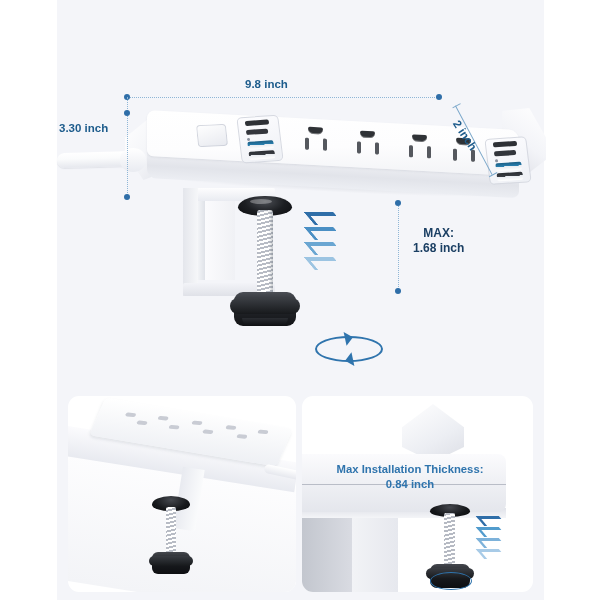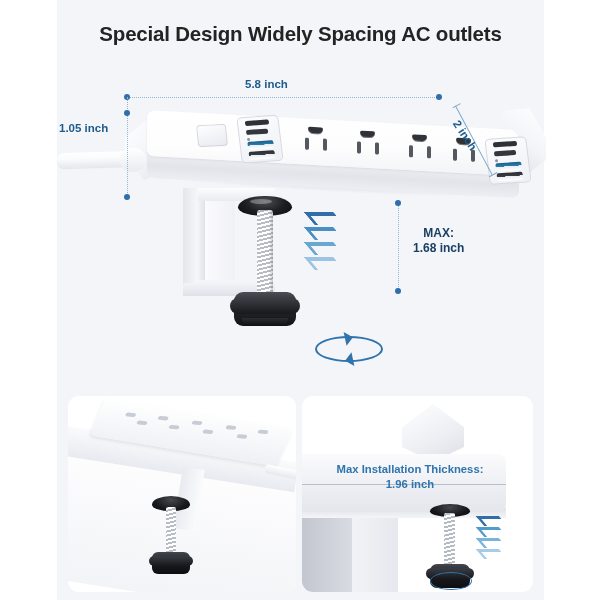--- a/index.html
+++ b/index.html
@@ -234,21 +234,20 @@
   .br-rot{position:absolute;left:128px;top:176px;width:40px;height:16px;
     border:1.6px solid #2f74ad;border-radius:50%;}
 </style>
 </head>
 <body>
 
 <div id="root">
 
   <div class="panel"></div>
 
-  <div class="title">Special Design Widely Spacing AC outlets</div>
 
   <div class="scene-top">
 
     <div class="strip">
       <div class="shadow"></div>
       <div class="capL"></div>
       <div class="capR"></div>
       <div class="front"></div>
       <div class="face"></div>
 
@@ -326,22 +325,22 @@
         <div class="ah2"></div>
     </div>
 
     <div class="dimline-h"></div>
     <div class="dot-m" style="left:67px;top:34px;"></div>
     <div class="dot-m" style="left:379px;top:34px;"></div>
     <div class="dimline-v"></div>
     <div class="dot-m" style="left:67px;top:50px;"></div>
     <div class="dot-m" style="left:67px;top:134px;"></div>
 
-    <div class="lbl-98">5.8 inch</div>
-    <div class="lbl-215">1.05 inch</div>
+    <div class="lbl-98">9.8 inch</div>
+    <div class="lbl-215">3.30 inch</div>
     <div class="tick2"></div>
     <div class="lbl-2in">2 inch</div>
 
     <div class="dimline-max"></div>
     <div class="dot-m" style="left:338px;top:140px;"></div>
     <div class="dot-m" style="left:338px;top:228px;"></div>
     <div class="lbl-max">MAX:
 1.68 inch</div>
   </div>
 
@@ -371,21 +370,21 @@
   </div>
 
   <div class="card card-r">
     <div class="br-cap"></div>
     <div class="br-leg1"></div>
     <div class="br-leg2"></div>
     <div class="br-edge"></div>
     <div class="br-top"></div>
     <div class="br-rule"></div>
     <div class="lbl-thick">Max Installation Thickness:
-1.96 inch</div>
+0.84 inch</div>
     <div class="br-screw">
       <div class="br-pad"></div>
       <div class="br-thr"></div>
       <div class="br-knob"></div>
     </div>
     <div class="br-chev">
       <span></span>
         <span></span>
         <span></span>
         <span></span>

